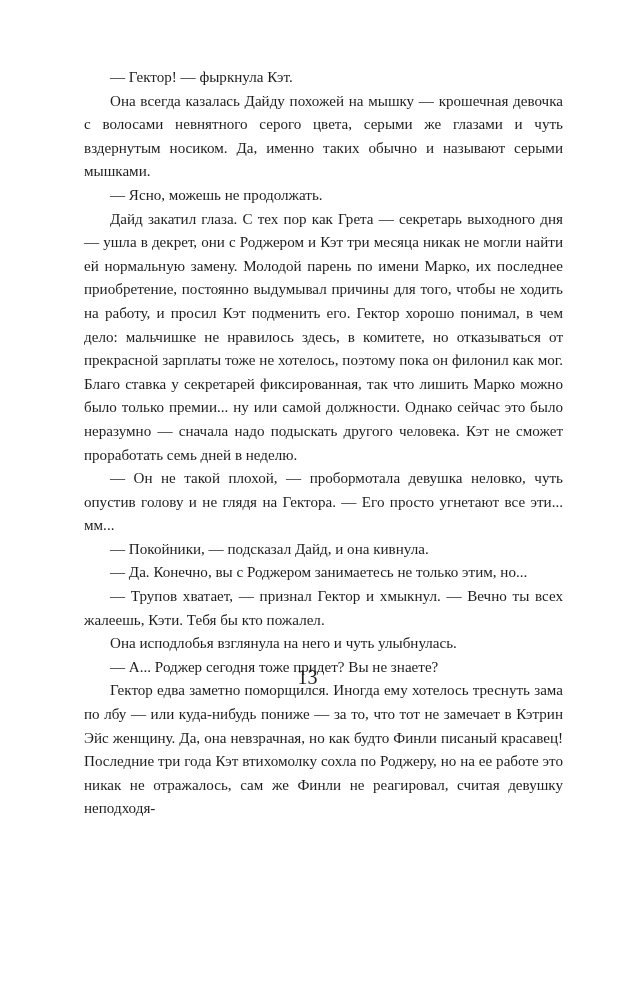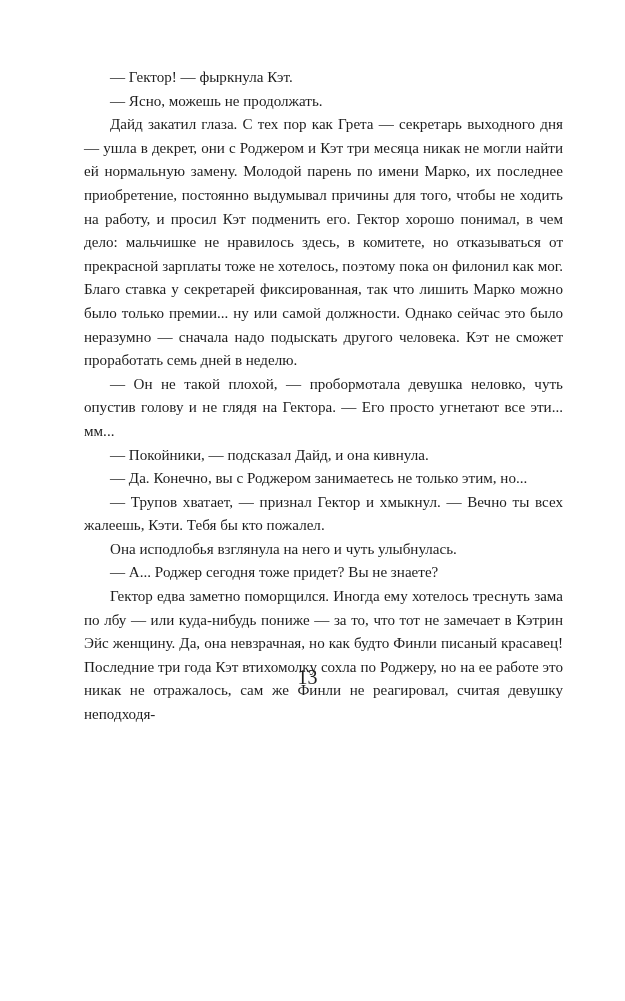--- a/index.html
+++ b/index.html
@@ -42,20 +42,21 @@
     font-size: 20px;
     color: #1d1d1d;
   }
 </style>
 </head>
 <body>
 
 <div class="page">
   <div class="body-text">
     <p>— Гектор! — фыркнула Кэт.</p>
+    <p>Она всегда казалась Дайду похожей на мышку — крошечная девочка с волосами невнятного серого цвета, серыми же глазами и чуть вздернутым носиком. Да, именно таких обычно и называют серыми мышками.</p>
     <p>— Ясно, можешь не продолжать.</p>
     <p>Дайд закатил глаза. С тех пор как Грета — секретарь выходного дня — ушла в декрет, они с Роджером и Кэт три месяца никак не могли найти ей нормальную замену. Молодой парень по имени Марко, их последнее приобретение, постоянно выдумывал причины для того, чтобы не ходить на работу, и просил Кэт подменить его. Гектор хорошо понимал, в чем дело: мальчишке не нравилось здесь, в комитете, но отказываться от прекрасной зарплаты тоже не хотелось, поэтому пока он филонил как мог. Благо ставка у секретарей фиксированная, так что лишить Марко можно было только премии... ну или самой должности. Однако сейчас это было неразумно — сначала надо подыскать другого человека. Кэт не сможет проработать семь дней в неделю.</p>
     <p>— Он не такой плохой, — пробормотала девушка неловко, чуть опустив голову и не глядя на Гектора. — Его просто угнетают все эти... мм...</p>
     <p>— Покойники, — подсказал Дайд, и она кивнула.</p>
     <p>— Да. Конечно, вы с Роджером занимаетесь не только этим, но...</p>
     <p>— Трупов хватает, — признал Гектор и хмыкнул. — Вечно ты всех жалеешь, Кэти. Тебя бы кто пожалел.</p>
     <p>Она исподлобья взглянула на него и чуть улыбнулась.</p>
     <p>— А... Роджер сегодня тоже придет? Вы не знаете?</p>
     <p>Гектор едва заметно поморщился. Иногда ему хотелось треснуть зама по лбу — или куда-нибудь пониже — за то, что тот не замечает в Кэтрин Эйс женщину. Да, она невзрачная, но как будто Финли писаный красавец! Последние три года Кэт втихомолку сохла по Роджеру, но на ее работе это никак не отражалось, сам же Финли не реагировал, считая девушку неподходя-</p>
   </div>

